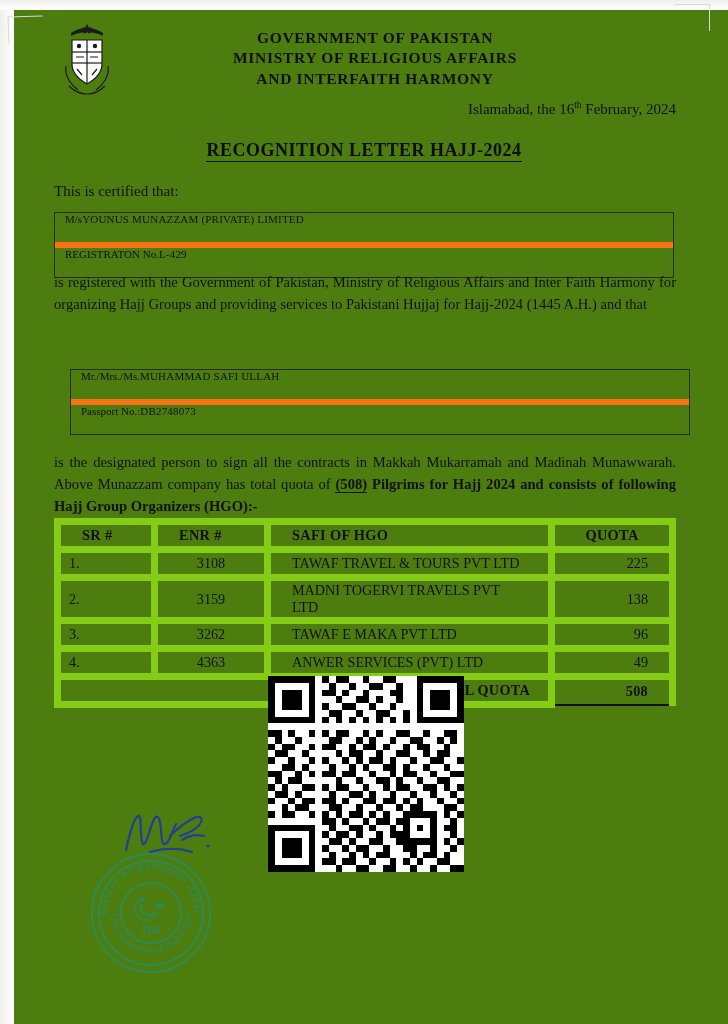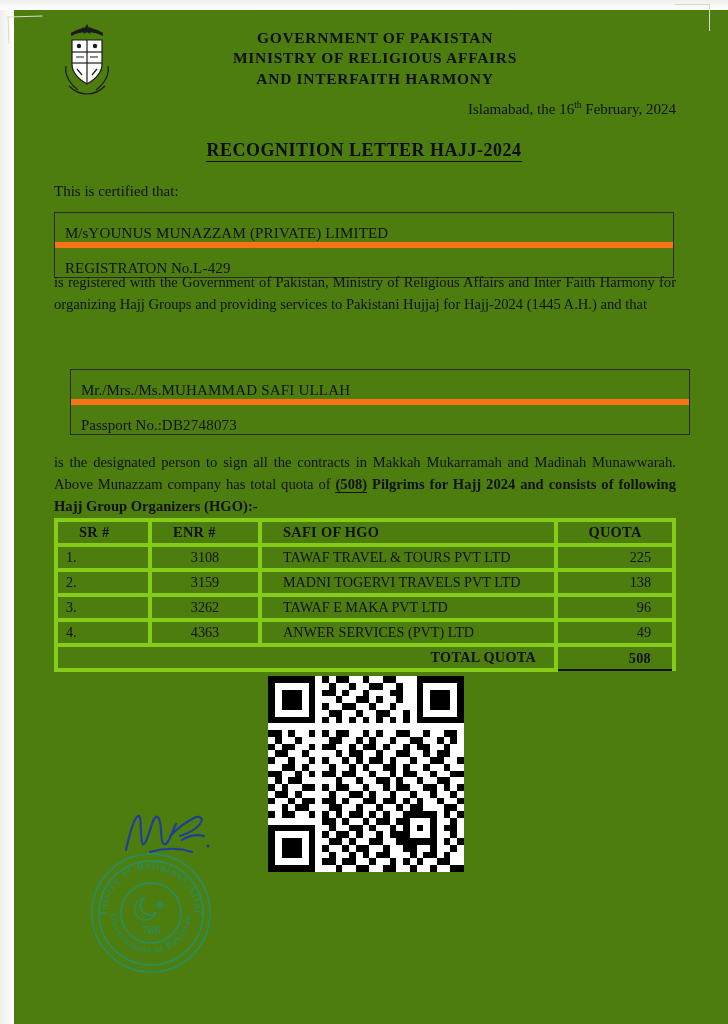--- a/index.html
+++ b/index.html
@@ -107,23 +107,23 @@
   .field-box {
     position: absolute;
     left: 54px;
     width: 620px;
     border: 1px solid #2a2a2a;
     box-sizing: border-box;
   }
   .field-row {
     height: 29px;
     display: flex;
-    align-items: flex-end;
+    align-items: flex-start;
     padding-left: 10px;
-    font-size: 15px;
+    font-size: 11px;
   }
   .field-row + .field-row { border-top: 6px solid #f97316; }
   .field-row .lbl { font-weight: normal; }
   .field-row .val { font-weight: normal; letter-spacing: 0.2px; }
 
   #box1 { top: 212px; }
   #box2 { top: 369px; margin-left: 16px; }
 
   .para {
     position: absolute;
@@ -142,21 +142,21 @@
   
   .hgo-table {
     position: absolute;
     left: 54px;
     top: 518px;
     width: 622px;
     border-collapse: collapse;
     font-size: 14.2px;
   }
   .hgo-table th, .hgo-table td {
-    border: 4px solid #84cc16;
+    border: 7px solid #84cc16;
     padding: 1px 21px;
     height: 19px;
     line-height: 17px;
   }
   .hgo-table th {
     font-weight: bold;
     text-align: left;
     font-size: 14.4px;
     letter-spacing: 0.3px;
   }

